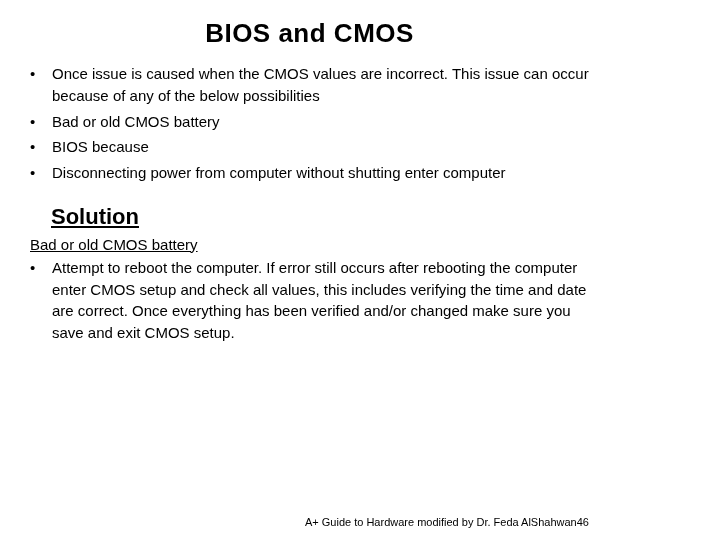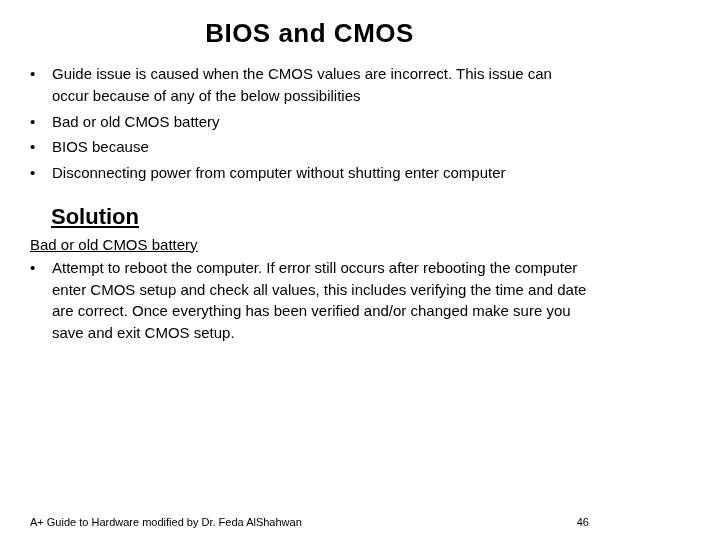--- a/index.html
+++ b/index.html
@@ -63,37 +63,37 @@
       margin-bottom: 4px;
     }
     .solution-bullet .bullet {
       min-width: 18px;
       font-size: 15px;
       margin-right: 4px;
     }
     .footer {
       margin-top: auto;
       display: flex;
-      justify-content: space-between;
+      justify-content: flex-end;
       font-size: 11px;
       color: #000;
       padding-top: 4px;
     }
   </style>
 </head>
 <body>
 
 <div class="page">
 
   <div class="title">BIOS and CMOS</div>
 
   <ul class="bullet-list">
     <li>
       <span class="bullet">•</span>
-      <span>Guide issue is caused when the CMOS values are incorrect. This issue can occur because of any of the below possibilities</span>
+      <span>Once issue is caused when the CMOS values are incorrect. This issue can occur because of any of the below possibilities</span>
     </li>
     <li>
       <span class="bullet">•</span>
       <span>Bad or old CMOS battery</span>
     </li>
     <li>
       <span class="bullet">•</span>
       <span>BIOS because</span>
     </li>
     <li>

